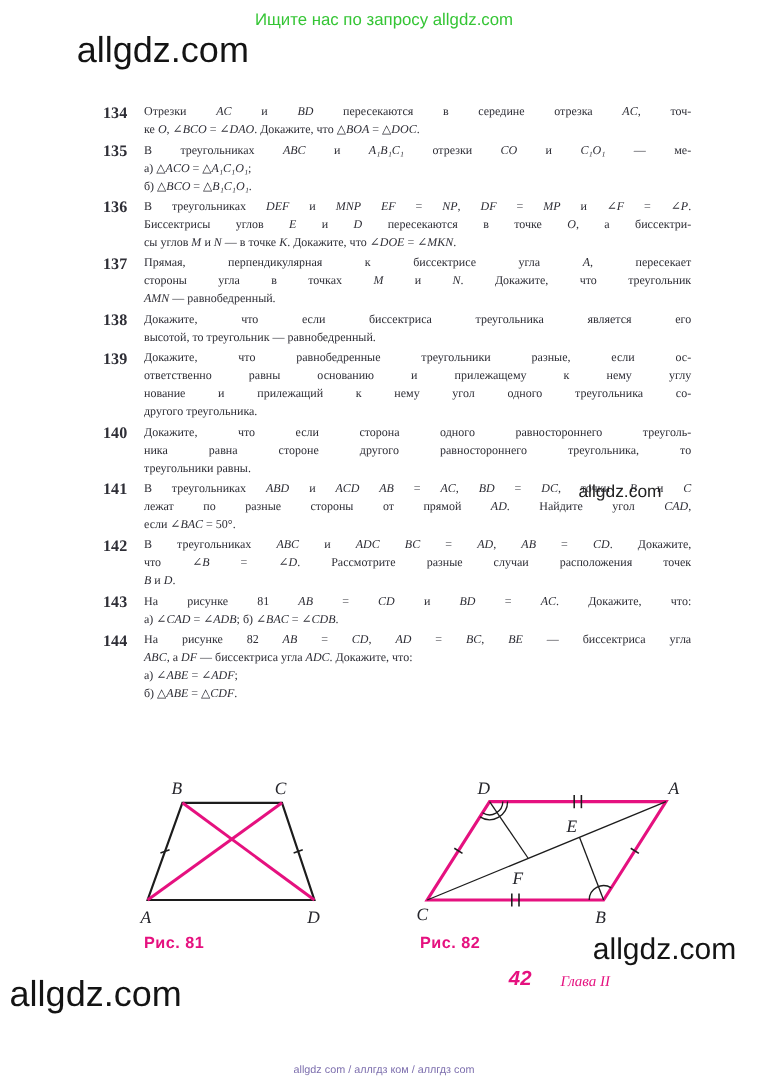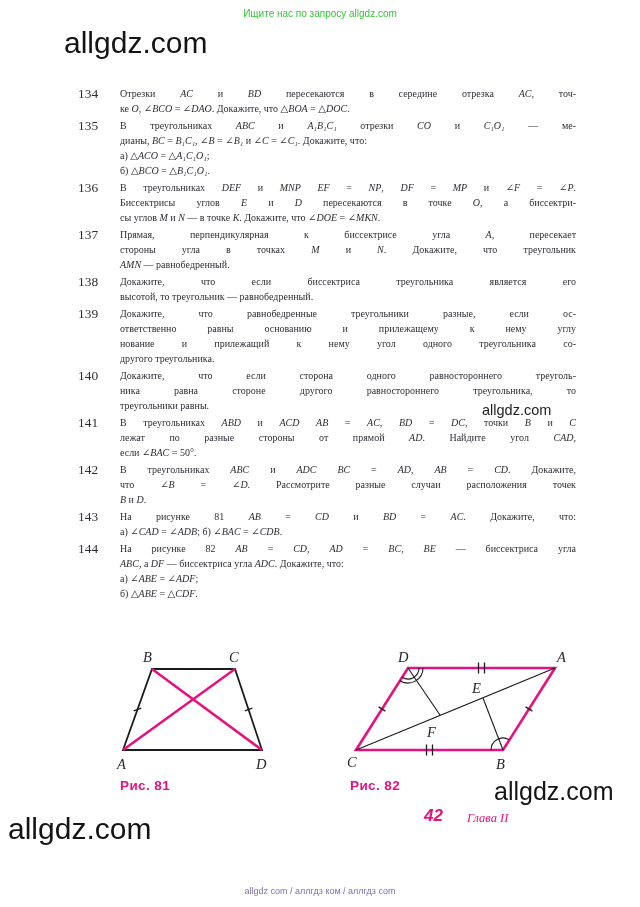--- a/index.html
+++ b/index.html
@@ -1,35 +1,35 @@
 <!DOCTYPE html>
 <html><head>
 <meta charset="utf-8">
 <style>
   html,body{margin:0;padding:0;background:#ffffff;}
   .page{position:relative;width:640px;height:907px;background:#ffffff;overflow:hidden;
         font-family:"Liberation Serif","DejaVu Serif","DejaVu Sans",serif;color:#2e2e36;}
 
   
   .top-link{position:absolute;top:8px;left:0;right:0;text-align:center;
-            font-family:"Liberation Sans","DejaVu Sans",sans-serif;font-size:10px;color:#35c535;}
+            font-family:"Liberation Sans","DejaVu Sans",sans-serif;font-size:14px;color:#35c535;}
 
   
   .wm{font-family:"Liberation Sans","DejaVu Sans",sans-serif;color:#141414;position:absolute;}
   .wm-top-left{top:26px;left:64px;font-size:30px;}
   .wm-mid{top:402px;left:482px;font-size:14.5px;color:#222;}
   .wm-bottom-right{top:777px;left:494px;font-size:25px;}
   .wm-bottom-left{top:812px;left:8px;font-size:30px;}
   .footer-line{position:absolute;top:886px;left:0;right:0;text-align:center;
                font-family:"Liberation Sans","DejaVu Sans",sans-serif;font-size:9px;color:#7d6fae;}
 
   
   .problems{position:absolute;top:86px;left:78px;width:498px;}
   .problem{display:flex;margin-bottom:2px;}
-  .pnum{width:28px;margin-right:14px;flex:0 0 auto;font-weight:normal;font-size:13.4px;line-height:15px;text-align:left;}
+  .pnum{width:28px;margin-right:14px;flex:0 0 auto;font-weight:bold;font-size:13.4px;line-height:15px;text-align:right;}
   .pbody{flex:1 1 auto;font-size:10px;line-height:15px;}
   .pline{text-align:left;}
   .pline.just{text-align:justify;text-align-last:justify;}
   .pbody i{font-style:italic;}
 
   
   .fig-svg{position:absolute;}
   #fig81{left:95px;top:645px;}
   #fig82{left:345px;top:645px;}
   .fig-caption{position:absolute;font-family:"Liberation Sans","DejaVu Sans",sans-serif;
@@ -57,21 +57,20 @@
         <div class="pnum">134</div>
         <div class="pbody">
           <div class="pline just">Отрезки <i>AC</i> и <i>BD</i> пересекаются в середине отрезка <i>AC</i>, точ-</div>
           <div class="pline">ке <i>O</i>, ∠<i>BCO</i> = ∠<i>DAO</i>. Докажите, что △<i>BOA</i> = △<i>DOC</i>.</div>
         </div>
       </div>
       <div class="problem">
         <div class="pnum">135</div>
         <div class="pbody">
           <div class="pline just">В треугольниках <i>ABC</i> и <i>A₁B₁C₁</i> отрезки <i>CO</i> и <i>C₁O₁</i> — ме-</div>
-          <div class="pline">дианы, <i>BC</i> = <i>B₁C₁</i>, ∠<i>B</i> = ∠<i>B₁</i> и ∠<i>C</i> = ∠<i>C₁</i>. Докажите, что:</div>
           <div class="pline">а) △<i>ACO</i> = △<i>A₁C₁O₁</i>;</div>
           <div class="pline">б) △<i>BCO</i> = △<i>B₁C₁O₁</i>.</div>
         </div>
       </div>
       <div class="problem">
         <div class="pnum">136</div>
         <div class="pbody">
           <div class="pline just">В треугольниках <i>DEF</i> и <i>MNP</i> <i>EF</i> = <i>NP</i>, <i>DF</i> = <i>MP</i> и ∠<i>F</i> = ∠<i>P</i>.</div>
           <div class="pline just">Биссектрисы углов <i>E</i> и <i>D</i> пересекаются в точке <i>O</i>, а биссектри-</div>
           <div class="pline">сы углов <i>M</i> и <i>N</i> — в точке <i>K</i>. Докажите, что ∠<i>DOE</i> = ∠<i>MKN</i>.</div>

